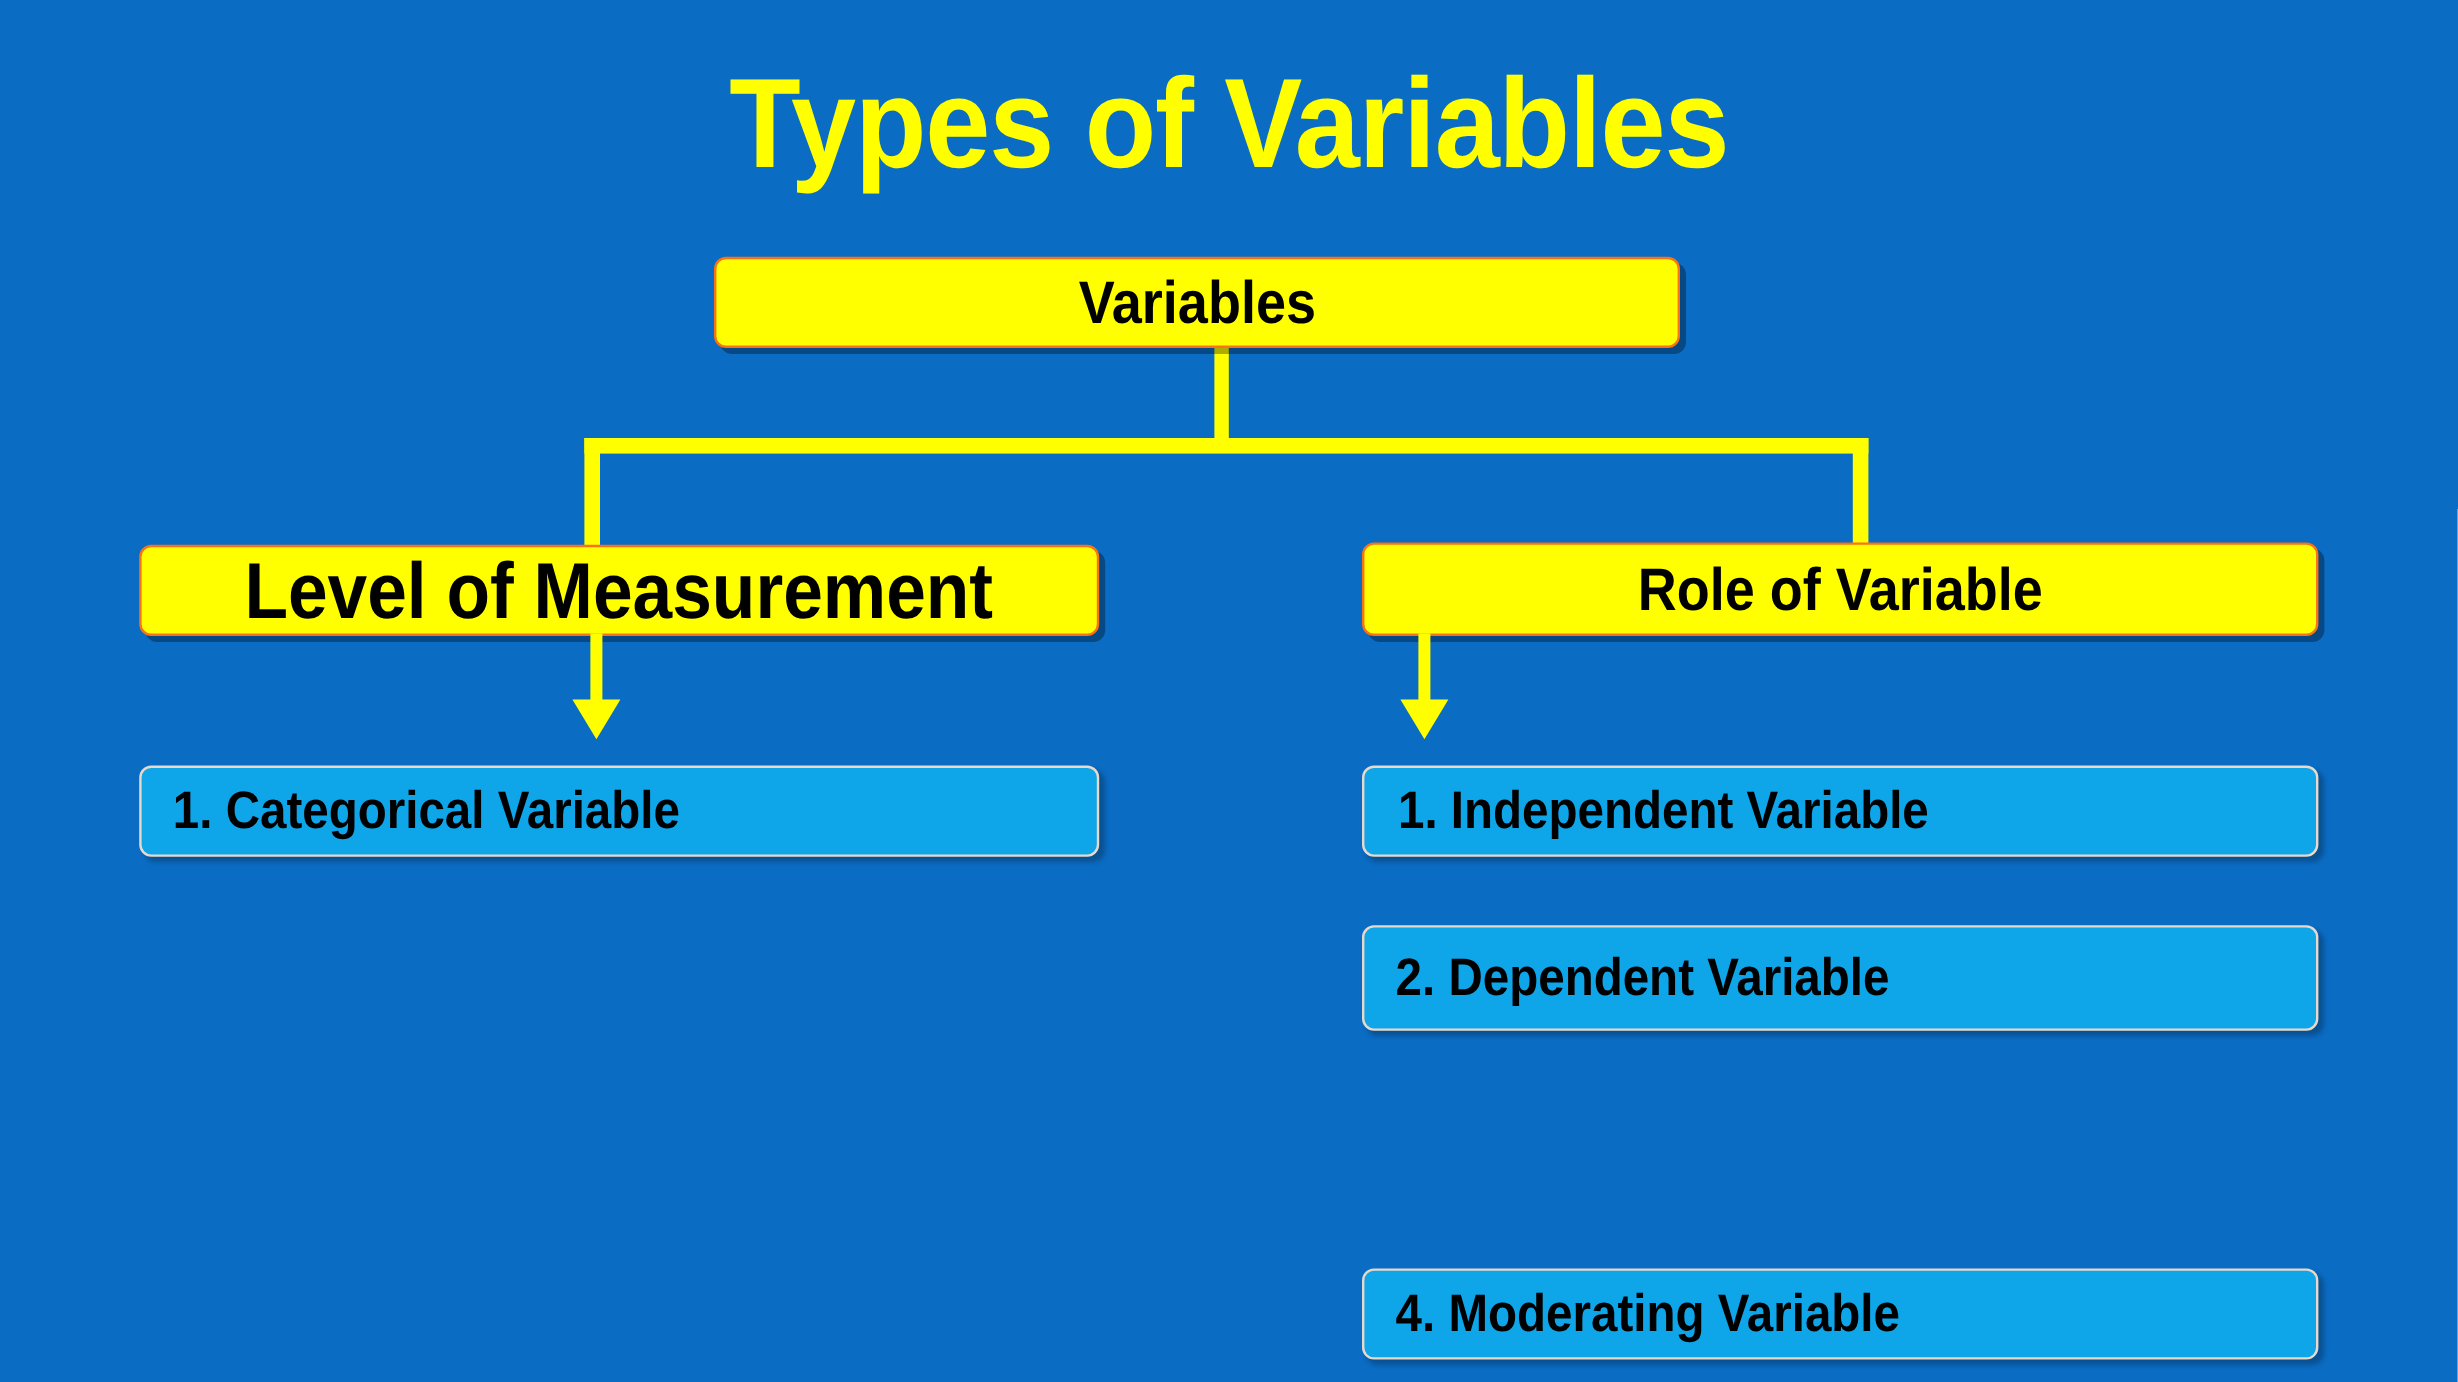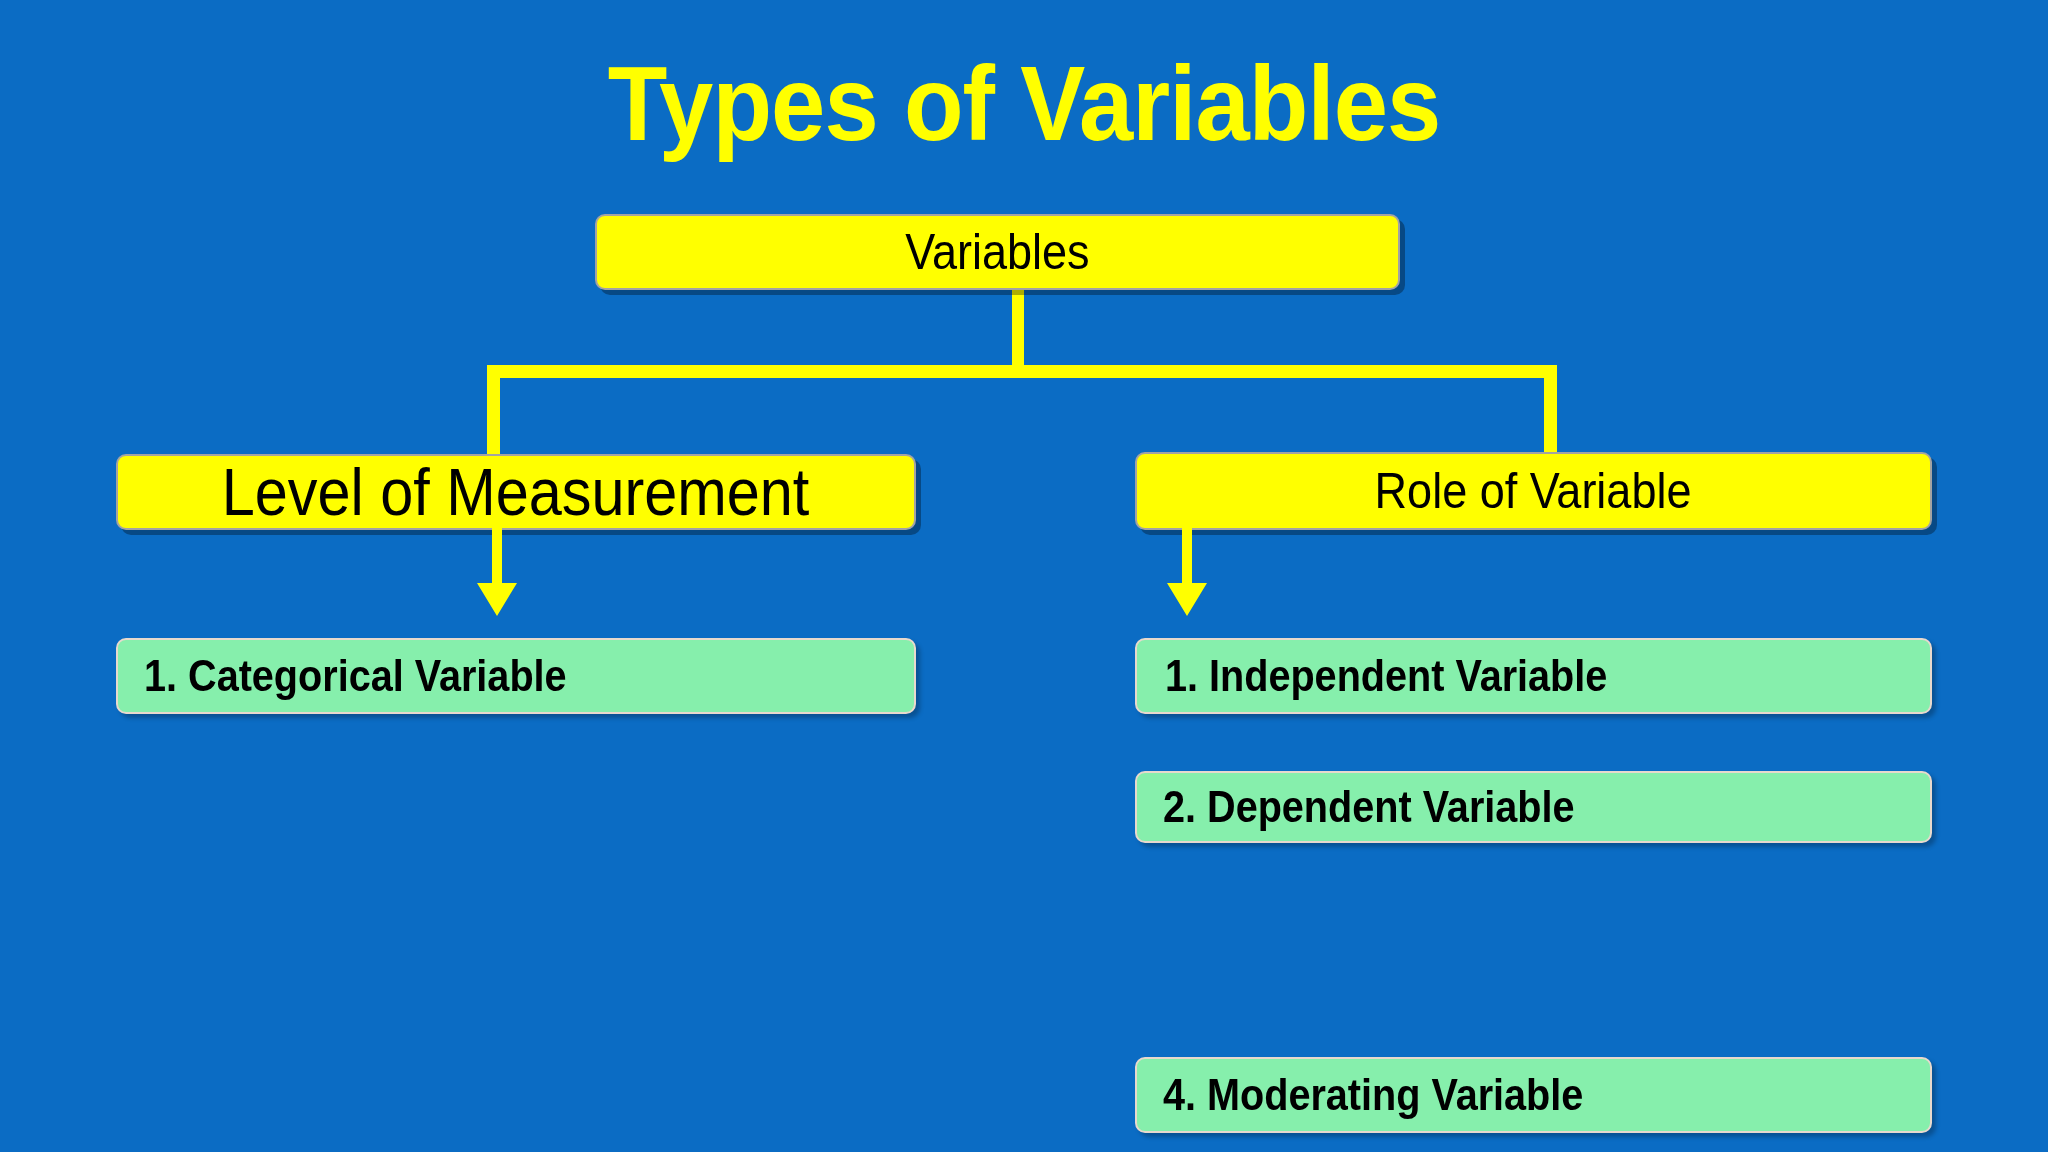--- a/index.html
+++ b/index.html
@@ -34,28 +34,28 @@
   .node {
     position:absolute;
     display:flex;
     align-items:center;
     border-radius:10px;
     white-space:nowrap;
     overflow:hidden;
   }
   .node-yellow {
     background:#FFFF00;
-    border:2px solid #a3a3a3;
+    border:2px solid #f97316;
     box-shadow:5px 5px 0 rgba(0,0,0,0.32);
     justify-content:center;
     color:#000000;
-    font-weight:normal;
+    font-weight:bold;
   }
   .node-orange {
-    background:#86efac;
+    background:#0ea5e9;
     border:2px solid #e8d9cd;
     box-shadow:4px 4px 4px rgba(0,0,0,0.25);
     justify-content:flex-start;
     color:#000000;
     font-weight:bold;
   }
   .node-label {
     display:inline-block;
     transform:scaleX(0.90);
     transform-origin:left center;
@@ -76,21 +76,21 @@
     left:1135px; top:452px; width:797px; height:78px;
     font-size:50px;
   }
 
   
   #node-categorical { left:116px; top:638px; width:800px; height:76px; font-size:44px; padding-left:26px; }
   #node-quantitative { left:116px; top:771px; width:800px; height:76px; font-size:44px; padding-left:26px; }
 
   
   #node-independent { left:1135px; top:638px; width:797px; height:76px; font-size:44px; padding-left:28px; }
-  #node-dependent   { left:1135px; top:771px; width:797px; height:72px; font-size:44px; padding-left:26px; }
+  #node-dependent   { left:1135px; top:771px; width:797px; height:88px; font-size:44px; padding-left:26px; }
   #node-mediating   { left:1135px; top:904px; width:797px; height:76px; font-size:44px; padding-left:26px; }
   #node-moderating  { left:1135px; top:1037px; width:797px; height:76px; font-size:44px; padding-left:26px;margin-top:20px; }
 
   
   .conn {
     position:absolute;
     background:#FFFF00;
   }
   #conn-root-stem   { left:1012px; top:288px; width:12px; height:82px; }
   #conn-horizontal  { left:487px;  top:365px; width:1070px; height:13px; }

